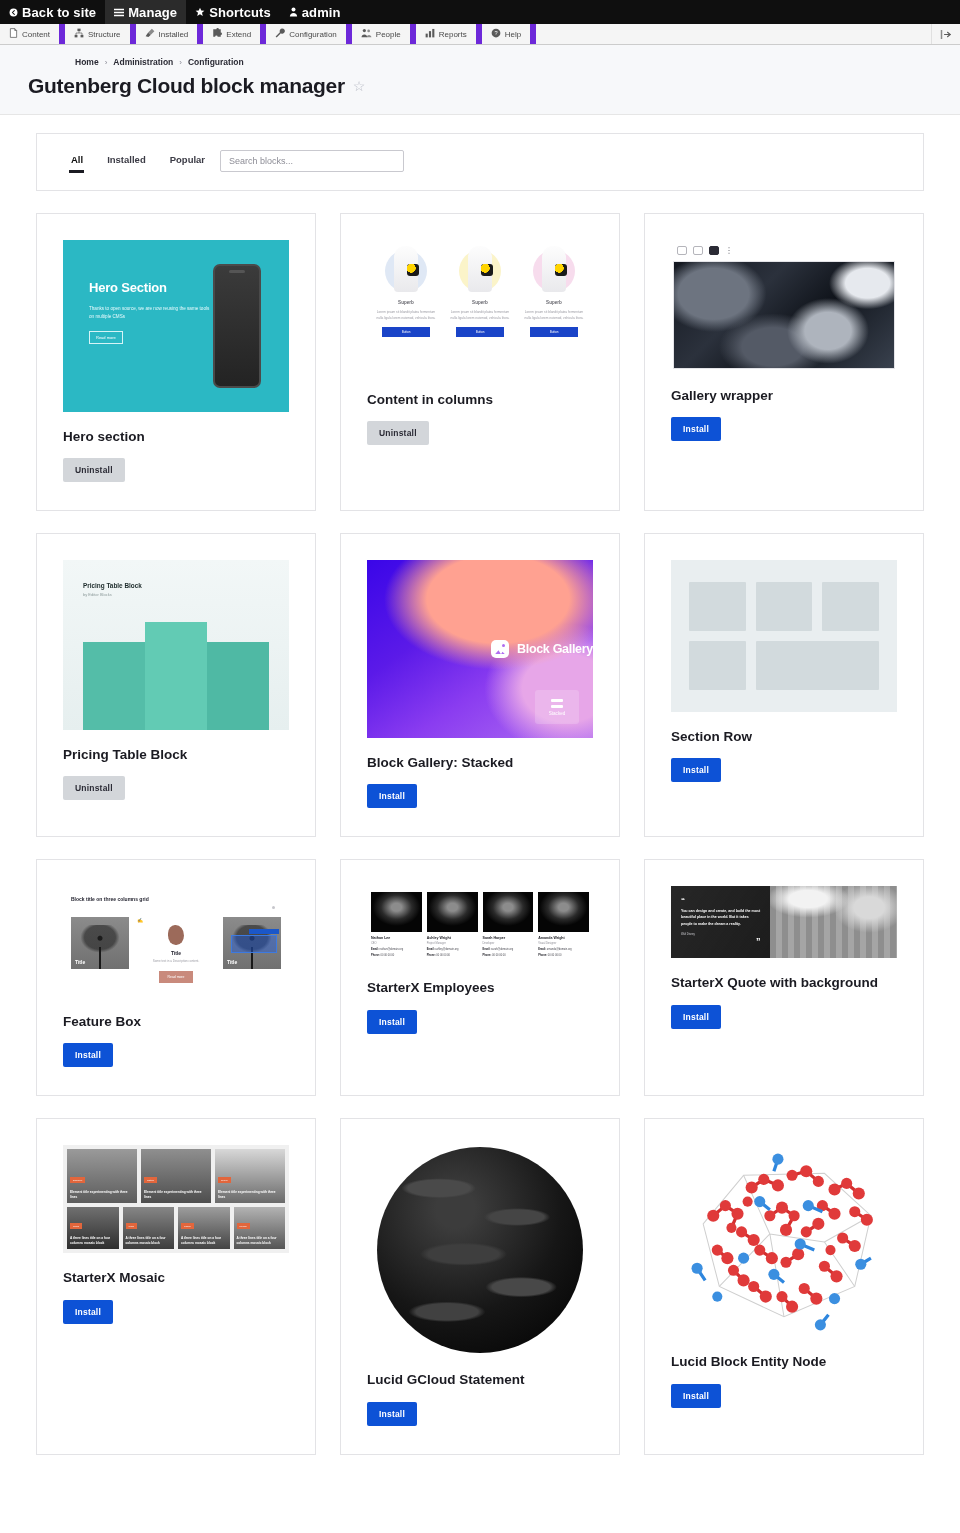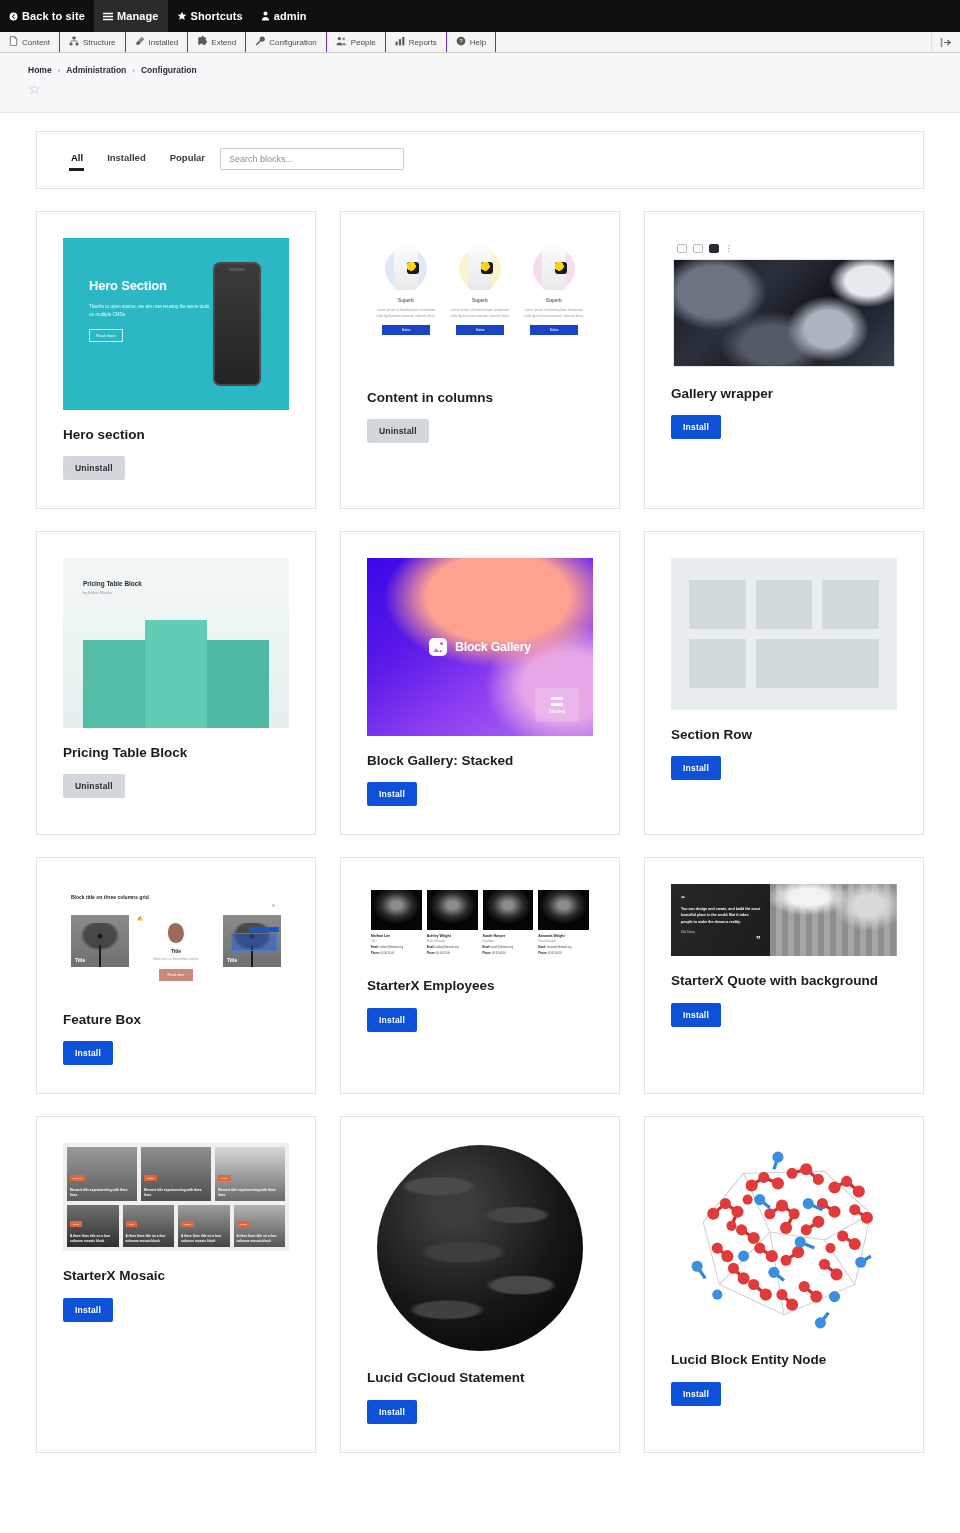--- a/index.html
+++ b/index.html
@@ -5,25 +5,25 @@
   * { box-sizing: border-box; margin: 0; padding: 0; }
   html, body {
     width: 960px;
     font-family: "Liberation Sans", sans-serif;
     background: #fff;
     color: #222330;
   }
 
   
   .toolbar-bar {
-    height: 32px;
+    height: 24px;
     background: #0f0f0f;
     display: flex;
     align-items: stretch;
-    font-size: 11px;
+    font-size: 13px;
     color: #fff;
   }
   .tb-item {
     display: flex; align-items: center; gap: 4px;
     padding: 0 9px;
     font-weight: bold;
     letter-spacing: .1px;
     white-space: nowrap;
   }
   .tb-item.active { background: #2b2b2b; }
@@ -34,38 +34,38 @@
     background: #f5f5f5;
     border-bottom: 1px solid #ccc;
     display: flex;
     align-items: stretch;
     font-size: 8px;
     color: #4a4a4a;
   }
   .tm-item {
     display: flex; align-items: center; gap: 4px;
     padding: 0 9px;
-    border-right: 1px solid #6d28d9;
+    border-right: 6px solid #6d28d9;
     white-space: nowrap;
   }
   .tm-spacer { flex: 1; border-right: 1px solid #e0e0e0; }
   .tm-end {
     display:flex; align-items:center; justify-content:center;
     padding: 0 8px; gap:1px;
   }
 
   
   .page-head {
     background: #f7f8fa;
     border-bottom: 1px solid #e6e6e6;
     padding: 12px 28px 16px 28px;
   }
   .breadcrumb {
     display: flex; align-items: center; gap: 6px;
-    font-size: 8.5px; font-weight: bold; color: #2b2b35;
+    font-size: 8.5px; font-weight: bold; color: #2b2b35; margin-left: 47px;
   }
   .breadcrumb .sep { color: #8a8a96; font-weight: normal; font-size: 8px; }
   .page-title-row { display: flex; align-items: center; gap: 8px; margin-top: 7px; }
   .page-title {
     font-size: 21px; font-weight: bold; letter-spacing: -0.3px; color: #1b1b22;
   }
   .star-icon { color: #b9bcc6; font-size: 14px; line-height: 1; }
 
   
   .content { padding: 18px 36px 30px 36px; background: #fff; }
@@ -200,21 +200,21 @@
   .ph-bars .b1 { width:33.3%; height:88px; background:#54bda8; }
   .ph-bars .b2 { width:33.3%; height:108px; background:#62cbb4; }
   .ph-bars .b3 { width:33.3%; height:88px; background:#4fb9a4; }
 
   .ph-gallery {
     width:100%; height:178px; position:relative; overflow:hidden;
     background:
       radial-gradient(ellipse 70% 55% at 58% 22%, #ffa191 0 45%, rgba(255,161,145,0) 72%),
       radial-gradient(ellipse 48% 48% at 88% 72%, #e7a6e8 0 40%, rgba(231,166,232,0) 75%),
       linear-gradient(145deg,#3a06e8 0%,#5b1ae8 35%,#8a3cf0 62%,#b06ef2 100%);
-    display:flex; align-items:center; justify-content:center;
+    display:flex; align-items:center; justify-content:flex-end;
   }
   .ph-gallery .glabel { display:flex; align-items:center; gap:8px; }
   .ph-gallery .gico {
     width:18px; height:18px; border-radius:5px; background:#fff; position:relative;
   }
   .ph-gallery .gico::after {
     content:""; position:absolute; left:4px; bottom:4px; width:10px; height:6px;
     background:#b06ef2; clip-path: polygon(0 100%, 35% 35%, 60% 100%, 75% 60%, 100% 100%);
   }
   .ph-gallery .gico::before {
@@ -477,20 +477,21 @@
 
 <div class="page-head">
   <div class="breadcrumb">
     <span>Home</span>
     <span class="sep">›</span>
     <span>Administration</span>
     <span class="sep">›</span>
     <span>Configuration</span>
   </div>
   <div class="page-title-row">
+    <h1 class="page-title">Gutenberg Cloud block manager</h1>
     <span class="star-icon">☆</span>
   </div>
 </div>
 
 <div class="content">
 
   <div class="filter-bar">
     <div class="tabs">
       <div class="tab active">All</div>
       <div class="tab">Installed</div>

